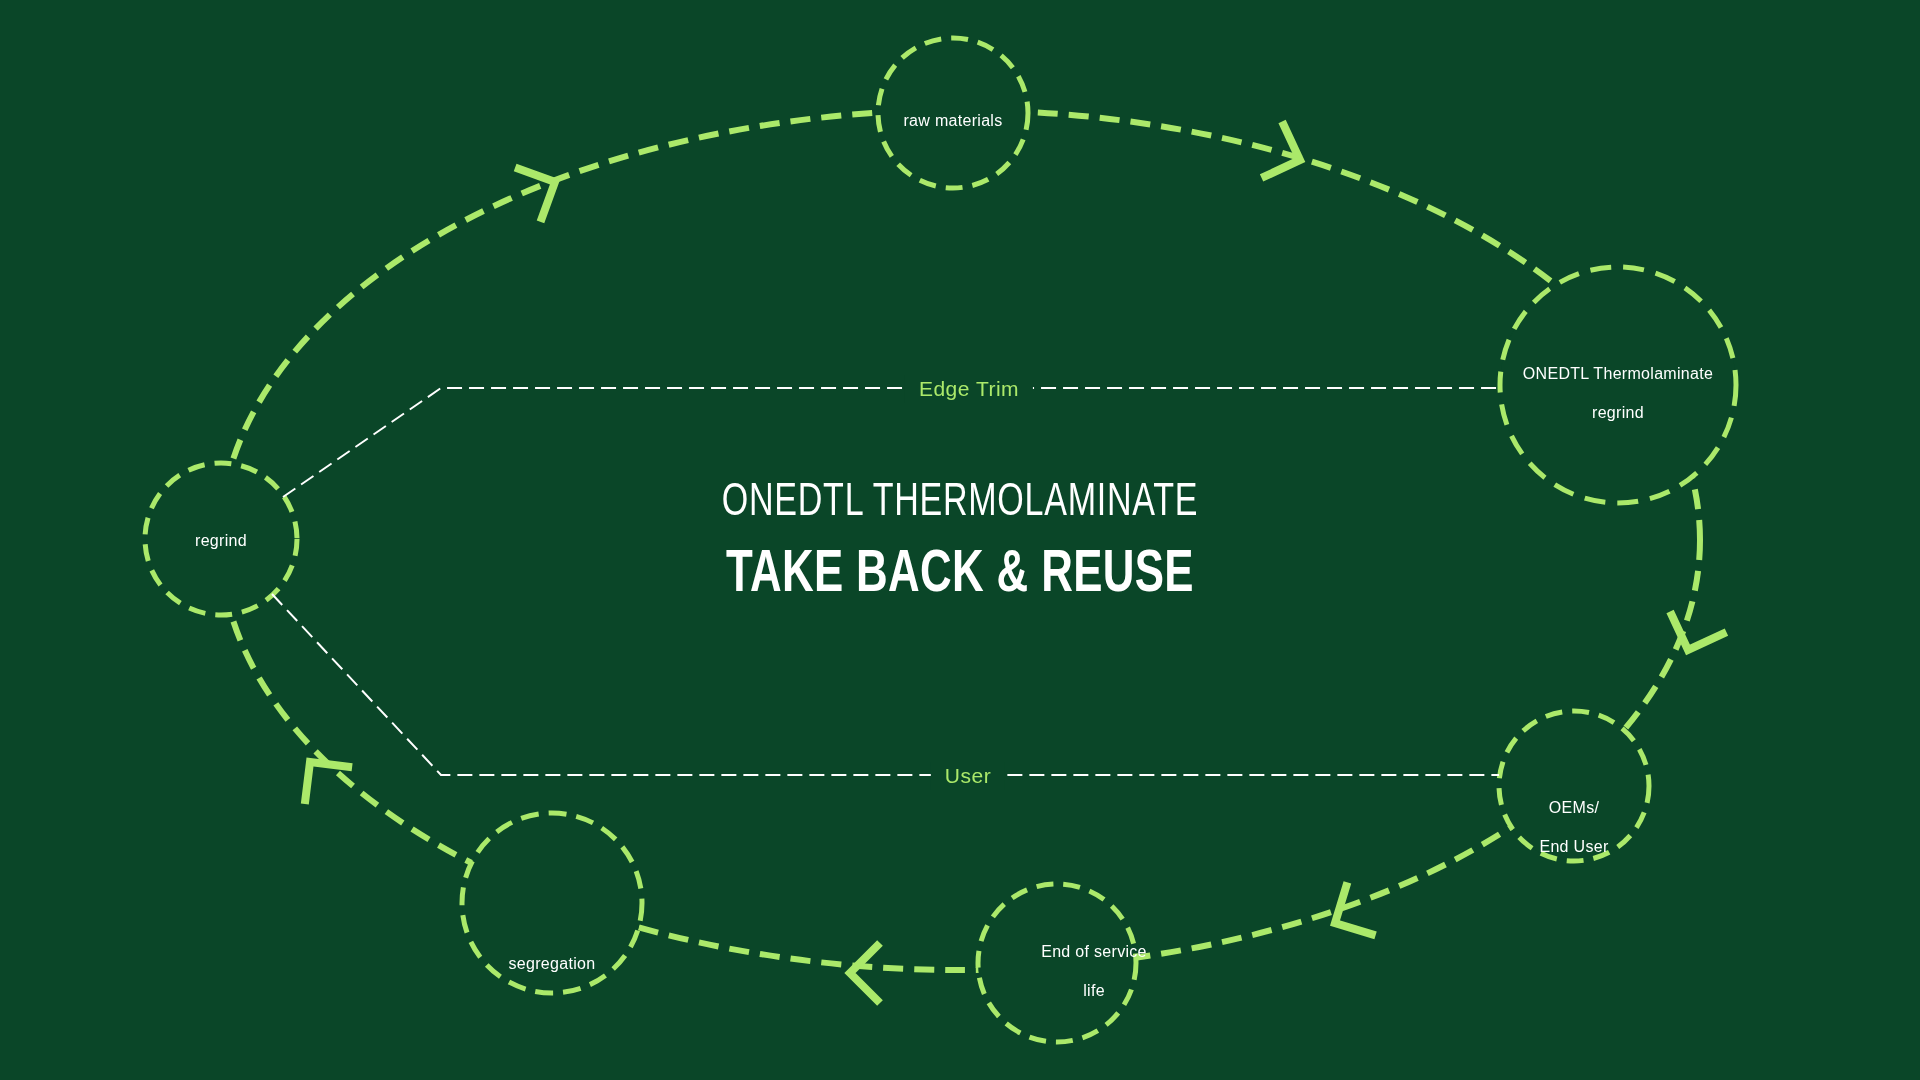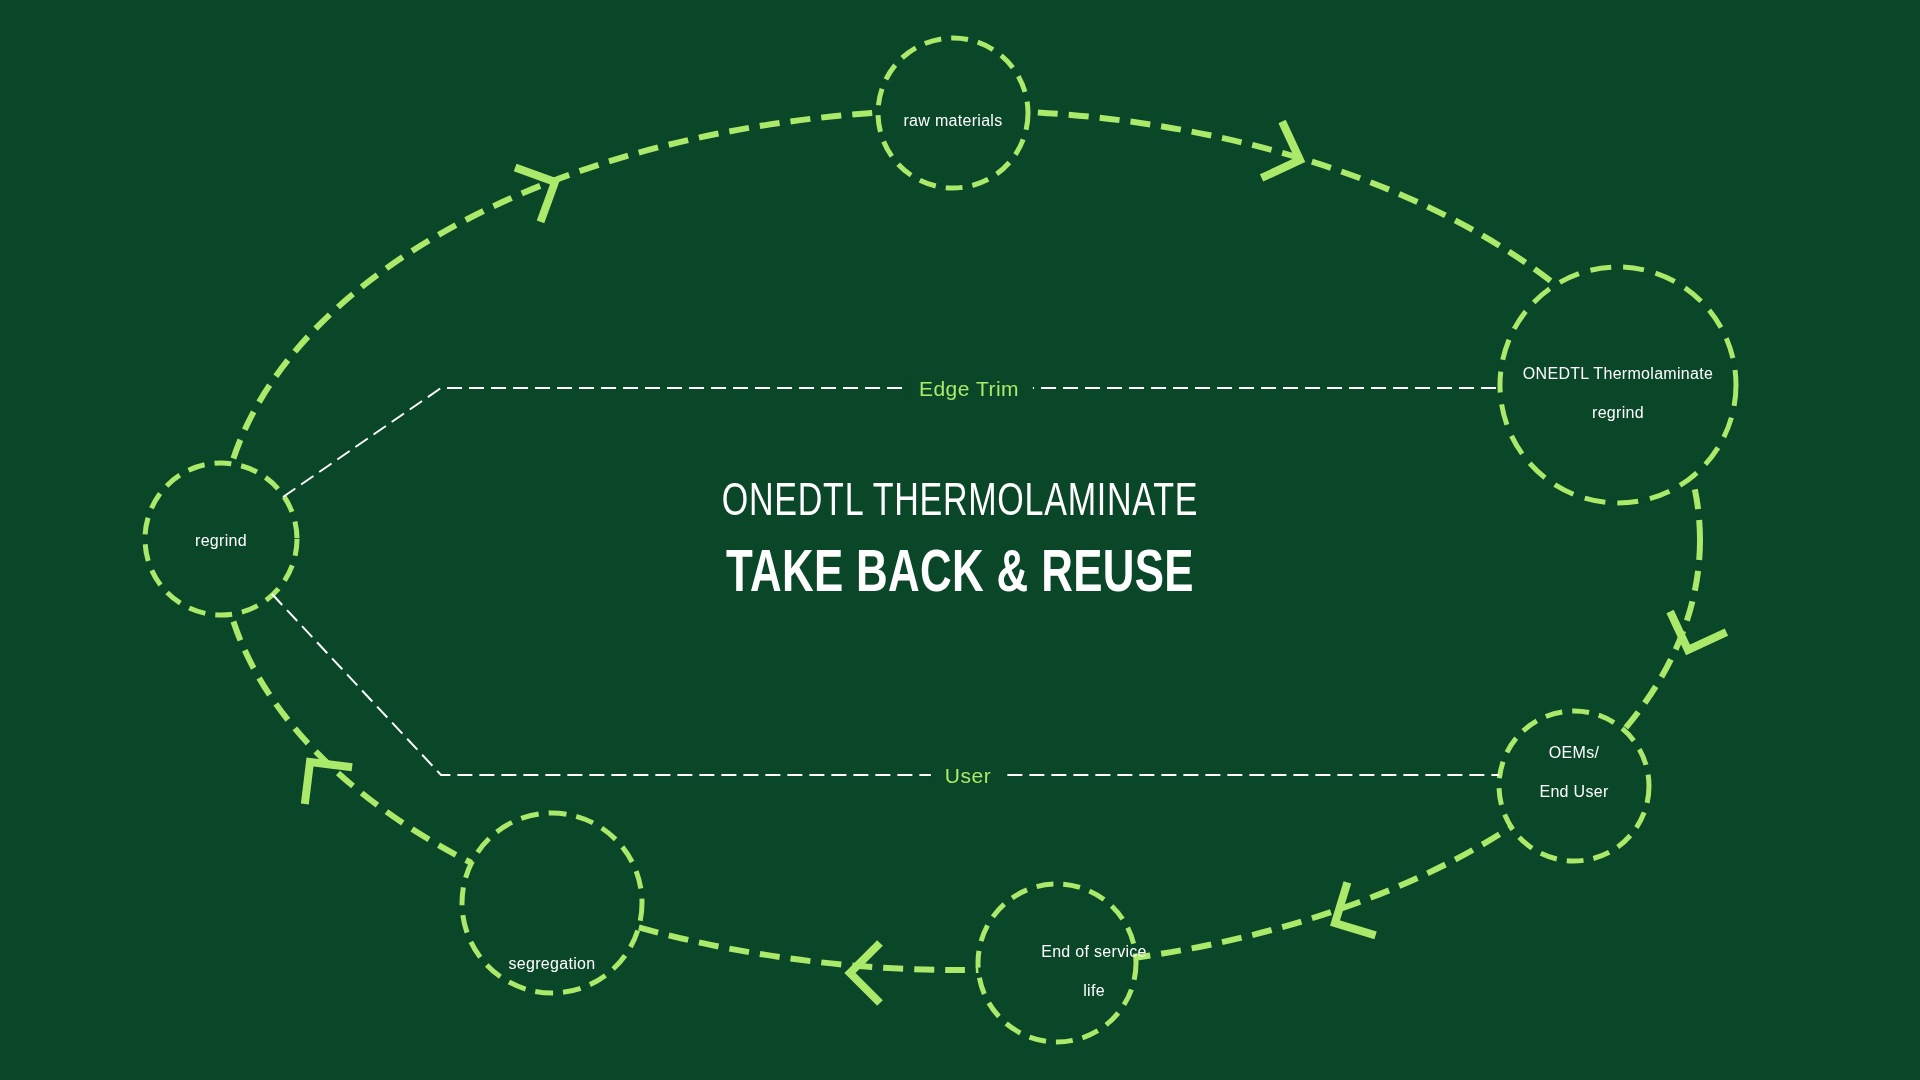--- a/index.html
+++ b/index.html
@@ -111,21 +111,21 @@
 
   <div class="node-label" style="left:953px; top:113px;">
     <span>raw materials</span>
   </div>
 
   <div class="node-label" style="left:1618px; top:385px;">
     <span>ONEDTL Thermolaminate</span>
     <span>regrind</span>
   </div>
 
-  <div class="node-label" style="left:1574px; top:764px;">
+  <div class="node-label" style="left:1574px; top:819px;">
     <span>OEMs/</span>
     <span>End User</span>
   </div>
 
   <div class="node-label" style="left:1094px; top:963px;">
     <span>End of service</span>
     <span>life</span>
   </div>
 
   <div class="node-label" style="left:552px; top:956px;">

